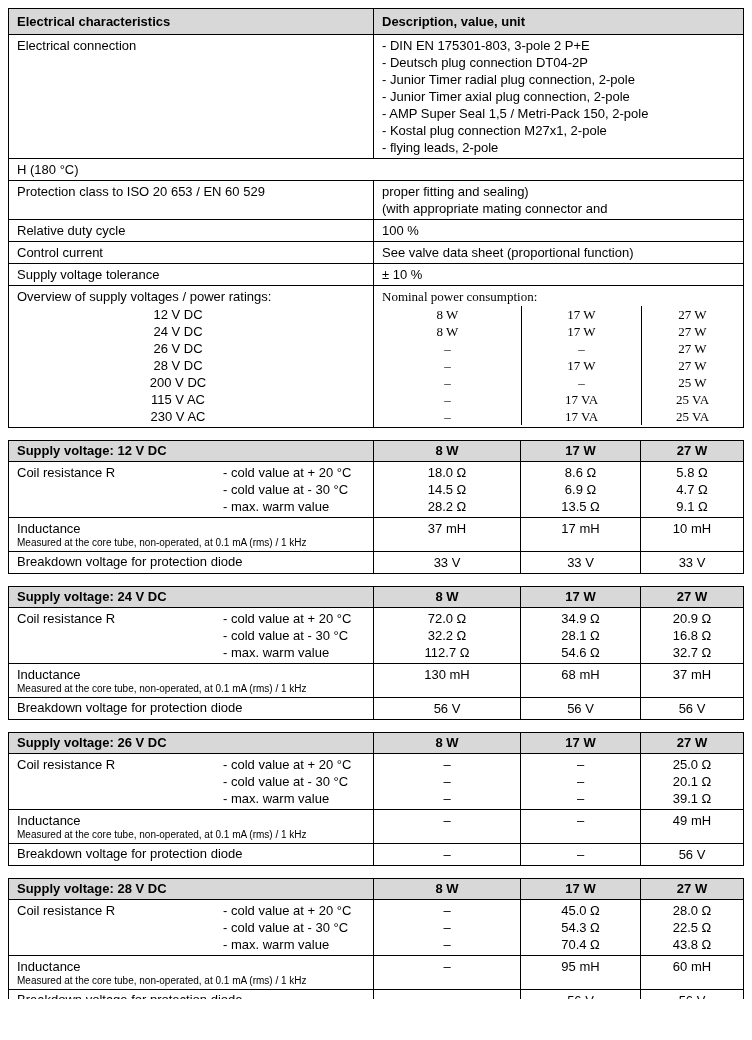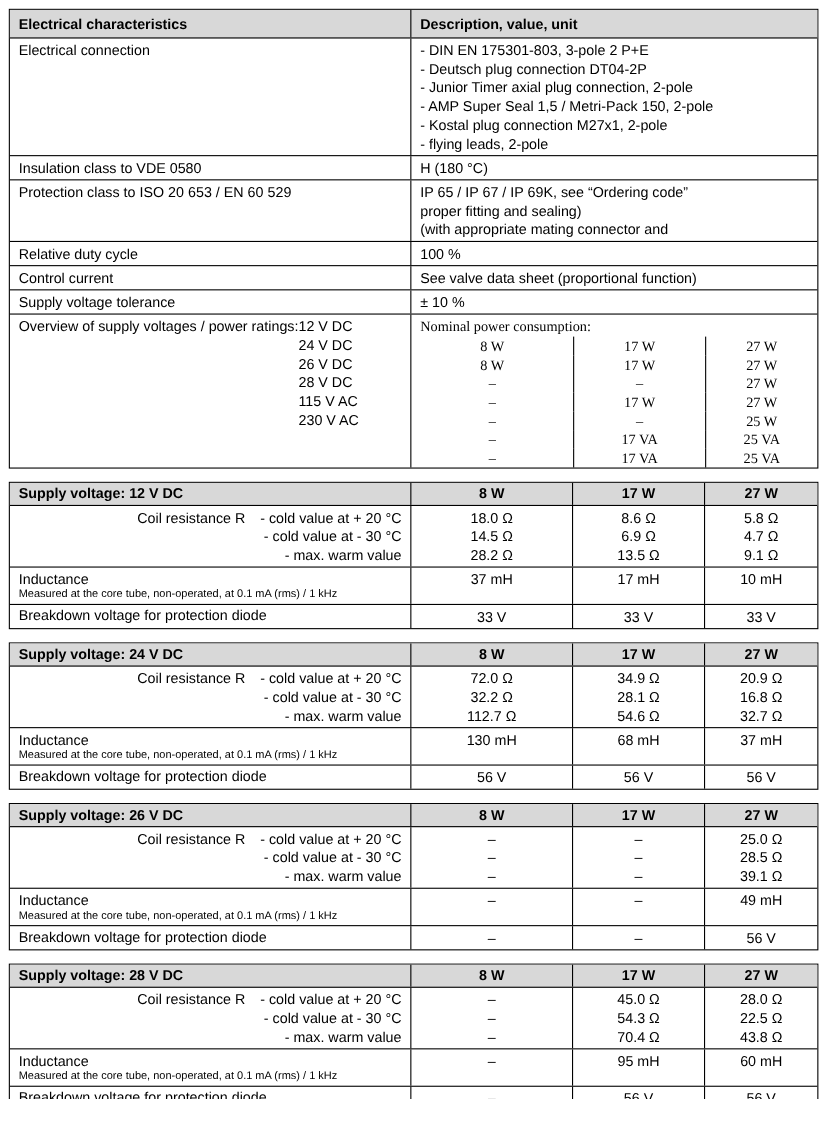--- a/index.html
+++ b/index.html
@@ -15,44 +15,44 @@
   .tbl { border:1px solid #000; font-size:13px; }
   .trow { display:flex; border-bottom:1px solid #000; }
   .tbl > .trow:last-child { border-bottom:0; }
   .cl { flex:0 0 365px; border-right:1px solid #000; padding:2px 8px; line-height:17px; }
   .cr { flex:1 1 auto; padding:2px 8px; line-height:17px; }
   .hdr-row { background:#d8d8d8; font-weight:bold; }
   .hdr-row .cl, .hdr-row .cr { padding:5px 8px; line-height:15px; }
   .list-line, .ml-line { line-height:17px; }
 
   
-  .ov-left { display:flex; }
+  .ov-left { display:flex; flex-direction:column; }
   .ov-label { line-height:18px; }
-  .ov-voltages { text-align:left; padding-right:26px; }
+  .ov-voltages { text-align:center; padding-right:26px; }
   .ov-voltage { line-height:17px; }
   .ov-right { padding:0;font-family:Liberation Serif, serif; }
   .ov-vhdr { line-height:18px; padding:2px 8px 0 8px; }
   .ov-row { display:flex; }
   .ov-cell { line-height:17px; text-align:center; }
   .ov-c0 { flex:0 0 147px; }
   .ov-c1 { flex:0 0 120px; border-left:1px solid #000; }
   .ov-c2 { flex:1 1 auto; border-left:1px solid #000; }
 
   
   .block { border:1px solid #000; margin-top:12px; font-size:13px; }
   .brow { display:flex; border-bottom:1px solid #000; }
   .block > .brow:last-child { border-bottom:0; }
   .bcl { flex:0 0 365px; border-right:1px solid #000; padding:2px 8px; }
   .bcv { border-right:1px solid #000; text-align:center; padding:2px 4px; line-height:17px; }
   .bc0 { flex:0 0 147px; }
   .bc1 { flex:0 0 120px; }
   .bc2 { flex:1 1 auto; border-right:0; }
   .bhdr { background:#d8d8d8; font-weight:bold; }
   .bhdr .bcl, .bhdr .bcv { line-height:14px; padding-top:3px; padding-bottom:3px; }
-  .coil-left { display:flex;text-align:right; }
+  .coil-left { display:flex; }
   .coil-label { flex:0 0 206px; line-height:17px; }
   .coil-subs { flex:1 1 auto; }
   .coil-sub { line-height:17px; }
   .val-line { line-height:17px; }
   .ind-label { line-height:17px; }
   .ind-note { font-size:10px; line-height:12px; }
 
   .bottom-rule { border-top:2px solid #000; margin-top:8px; }
 </style>
 </head>
@@ -65,34 +65,33 @@
       <div class="cl">Electrical characteristics</div>
       <div class="cr">Description, value, unit</div>
     </div>
 
     <div id="simple-rows">
         <div class="trow">
           <div class="cl">Electrical connection</div>
           <div class="cr">
             <div class="list-line">- DIN EN 175301-803, 3-pole 2 P+E</div>
             <div class="list-line">- Deutsch plug connection DT04-2P</div>
+            <div class="list-line">- Junior Timer radial plug connection, 2-pole</div>
             <div class="list-line">- Junior Timer axial plug connection, 2-pole</div>
             <div class="list-line">- AMP Super Seal 1,5 / Metri-Pack 150, 2-pole</div>
             <div class="list-line">- Kostal plug connection M27x1, 2-pole</div>
             <div class="list-line">- flying leads, 2-pole</div>
           </div>
         </div>
         <div class="trow">
-          <div class="cl">Insulation class to VDE 0580</div>
           <div class="cr">H (180 °C)</div>
         </div>
         <div class="trow">
           <div class="cl">Protection class to ISO 20 653 / EN 60 529</div>
           <div class="cr">
-            <div class="ml-line">IP 65 / IP 67 / IP 69K, see “Ordering code”</div>
             <div class="ml-line">proper fitting and sealing)</div>
             <div class="ml-line">(with appropriate mating connector and</div>
           </div>
         </div>
         <div class="trow">
           <div class="cl">Relative duty cycle</div>
           <div class="cr">100 %</div>
         </div>
         <div class="trow">
           <div class="cl">Control current</div>
@@ -105,20 +104,21 @@
       </div>
 
     <div class="trow">
       <div class="cl ov-left">
         <div class="ov-label">Overview of supply voltages / power ratings:</div>
         <div class="ov-voltages" id="ov-voltages">
             <div class="ov-voltage">12 V DC</div>
             <div class="ov-voltage">24 V DC</div>
             <div class="ov-voltage">26 V DC</div>
             <div class="ov-voltage">28 V DC</div>
+            <div class="ov-voltage">200 V DC</div>
             <div class="ov-voltage">115 V AC</div>
             <div class="ov-voltage">230 V AC</div>
           </div>
       </div>
       <div class="cr ov-right">
         <div class="ov-vhdr">Nominal power consumption:</div>
         <div id="ov-values">
             <div class="ov-row">
               <div class="ov-cell ov-c0">8 W</div>
               <div class="ov-cell ov-c1">17 W</div>
@@ -277,21 +277,21 @@
             <div class="val-line">–</div>
             <div class="val-line">–</div>
           </div>
           <div class="bcv bc1">
             <div class="val-line">–</div>
             <div class="val-line">–</div>
             <div class="val-line">–</div>
           </div>
           <div class="bcv bc2">
             <div class="val-line">25.0 Ω</div>
-            <div class="val-line">28.5 Ω</div>
+            <div class="val-line">20.1 Ω</div>
             <div class="val-line">39.1 Ω</div>
           </div>
         </div>
         <div class="brow">
           <div class="bcl">
             <div class="ind-label">Inductance</div>
             <div class="ind-note">Measured at the core tube, non-operated, at 0.1 mA (rms) / 1 kHz</div>
           </div>
           <div class="bcv bc0">–</div>
           <div class="bcv bc1">–</div>

